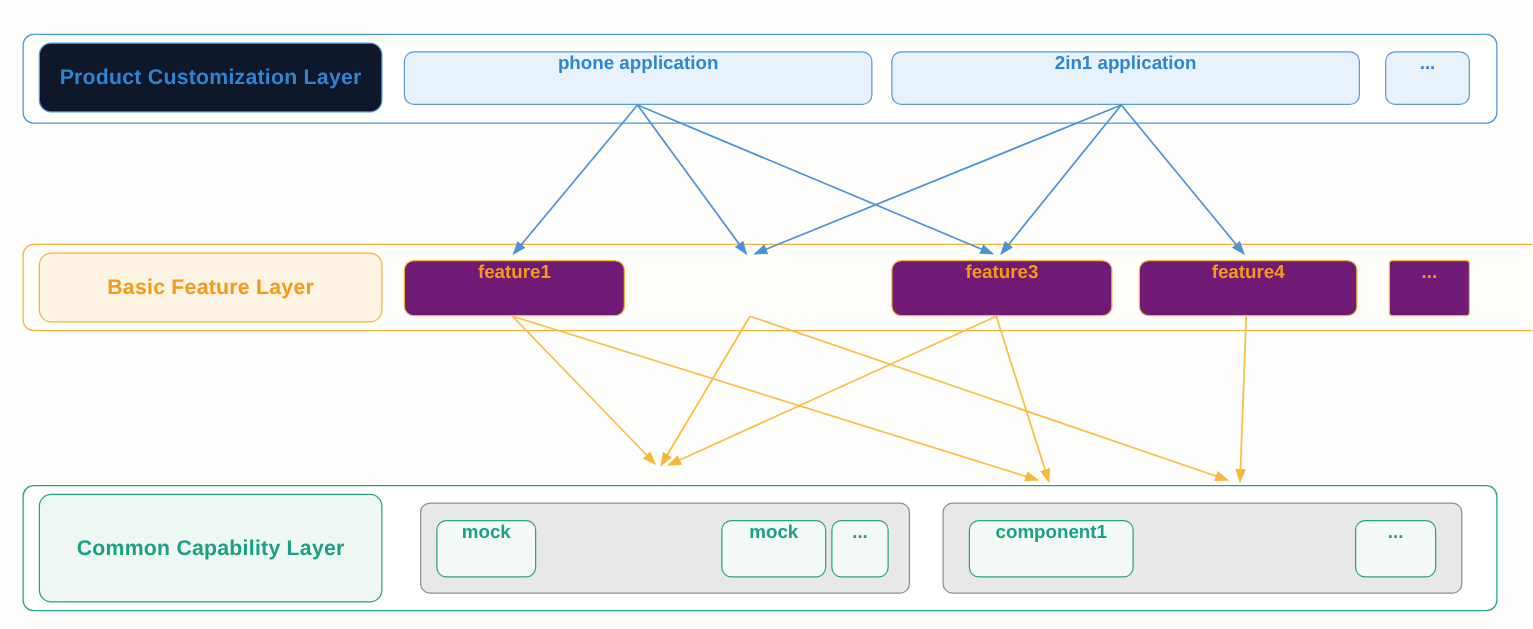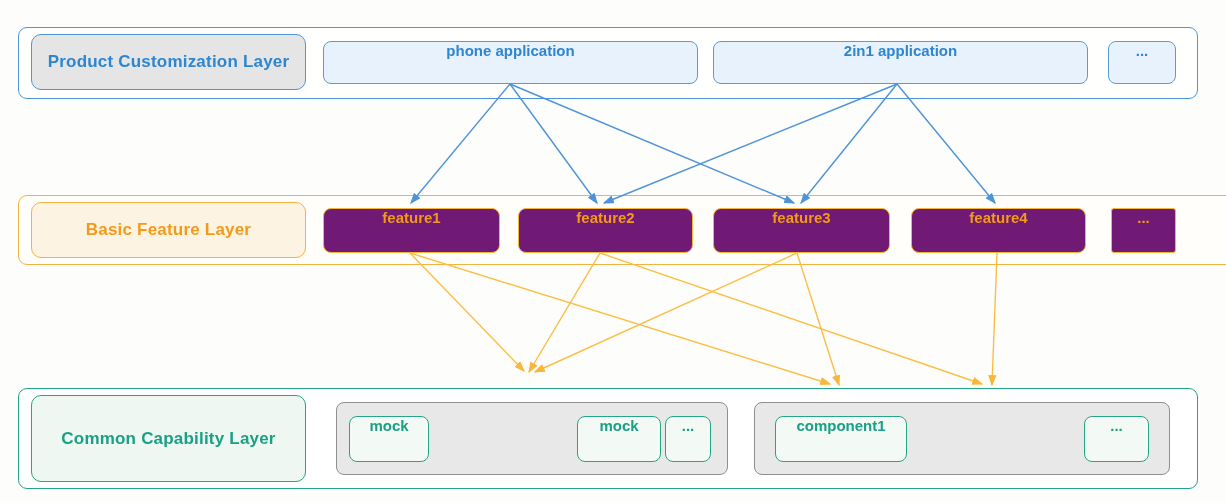--- a/index.html
+++ b/index.html
@@ -9,21 +9,21 @@
     background:#fdfdfc;
   }
   .layer{position:absolute;left:18px;width:1178px;border-radius:9px;background:#fffffe;}
   .layer.blue{border:1.5px solid #4e96d8;}
   .layer.orange{border:1.5px solid #f3b340;background:#fffefa;}
   .layer.green{border:1.5px solid #25a385;background:#fefffe;margin-top:26px;}
   .label-box{
     position:absolute;display:flex;align-items:center;justify-content:center;
     border-radius:10px;font-weight:bold;font-size:17px;letter-spacing:.2px;
   }
-  .label-box.blue{background:#e5e5e5;border:1.5px solid #4e96d8;color:#2e86d0;}
+  .label-box.blue{background:#0f172a;border:1.5px solid #4e96d8;color:#2e86d0;}
   .label-box.orange{background:#fdf3e2;border:1.5px solid #f3b340;color:#f39a18;}
   .label-box.green{background:#eef7f2;border:1.5px solid #25a385;color:#1aa085;}
   .item-box{
     position:absolute;display:flex;justify-content:center;
     border-radius:8px;font-weight:bold;font-size:15px;
   }
   .item-box.blue{background:#e8f2fc;border:1px solid #5b9bd5;color:#2e86d0;}
   .item-box.orange{background:#701a75;border:1px solid #f5b53c;color:#f39a18;}
   .item-box.orange.square{border-radius:3px;}
   .item-box.greenbox{background:#f3f9f5;border:1.5px solid #27a587;color:#1aa085;}
@@ -51,23 +51,20 @@
       <span>...</span>
     </div>
   </section>
 
   <section class="layer orange" style="top:195px;height:68px;padding-left:40px;">
     <div class="label-box orange" style="left:12px;top:6px;width:273px;height:54px;">
       <span>Basic Feature Layer</span>
     </div>
     <div class="item-box orange" style="left:304px;top:12px;width:175px;height:43px;">
       <span>feature1</span>
-    </div>
-    <div class="item-box orange" style="left:499px;top:12px;width:173px;height:43px;">
-      <span>feature2</span>
     </div>
     <div class="item-box orange" style="left:694px;top:12px;width:175px;height:43px;">
       <span>feature3</span>
     </div>
     <div class="item-box orange" style="left:892px;top:12px;width:173px;height:43px;">
       <span>feature4</span>
     </div>
     <div class="item-box orange square" style="left:1092px;top:12px;width:63px;height:43px;">
       <span>...</span>
     </div>

